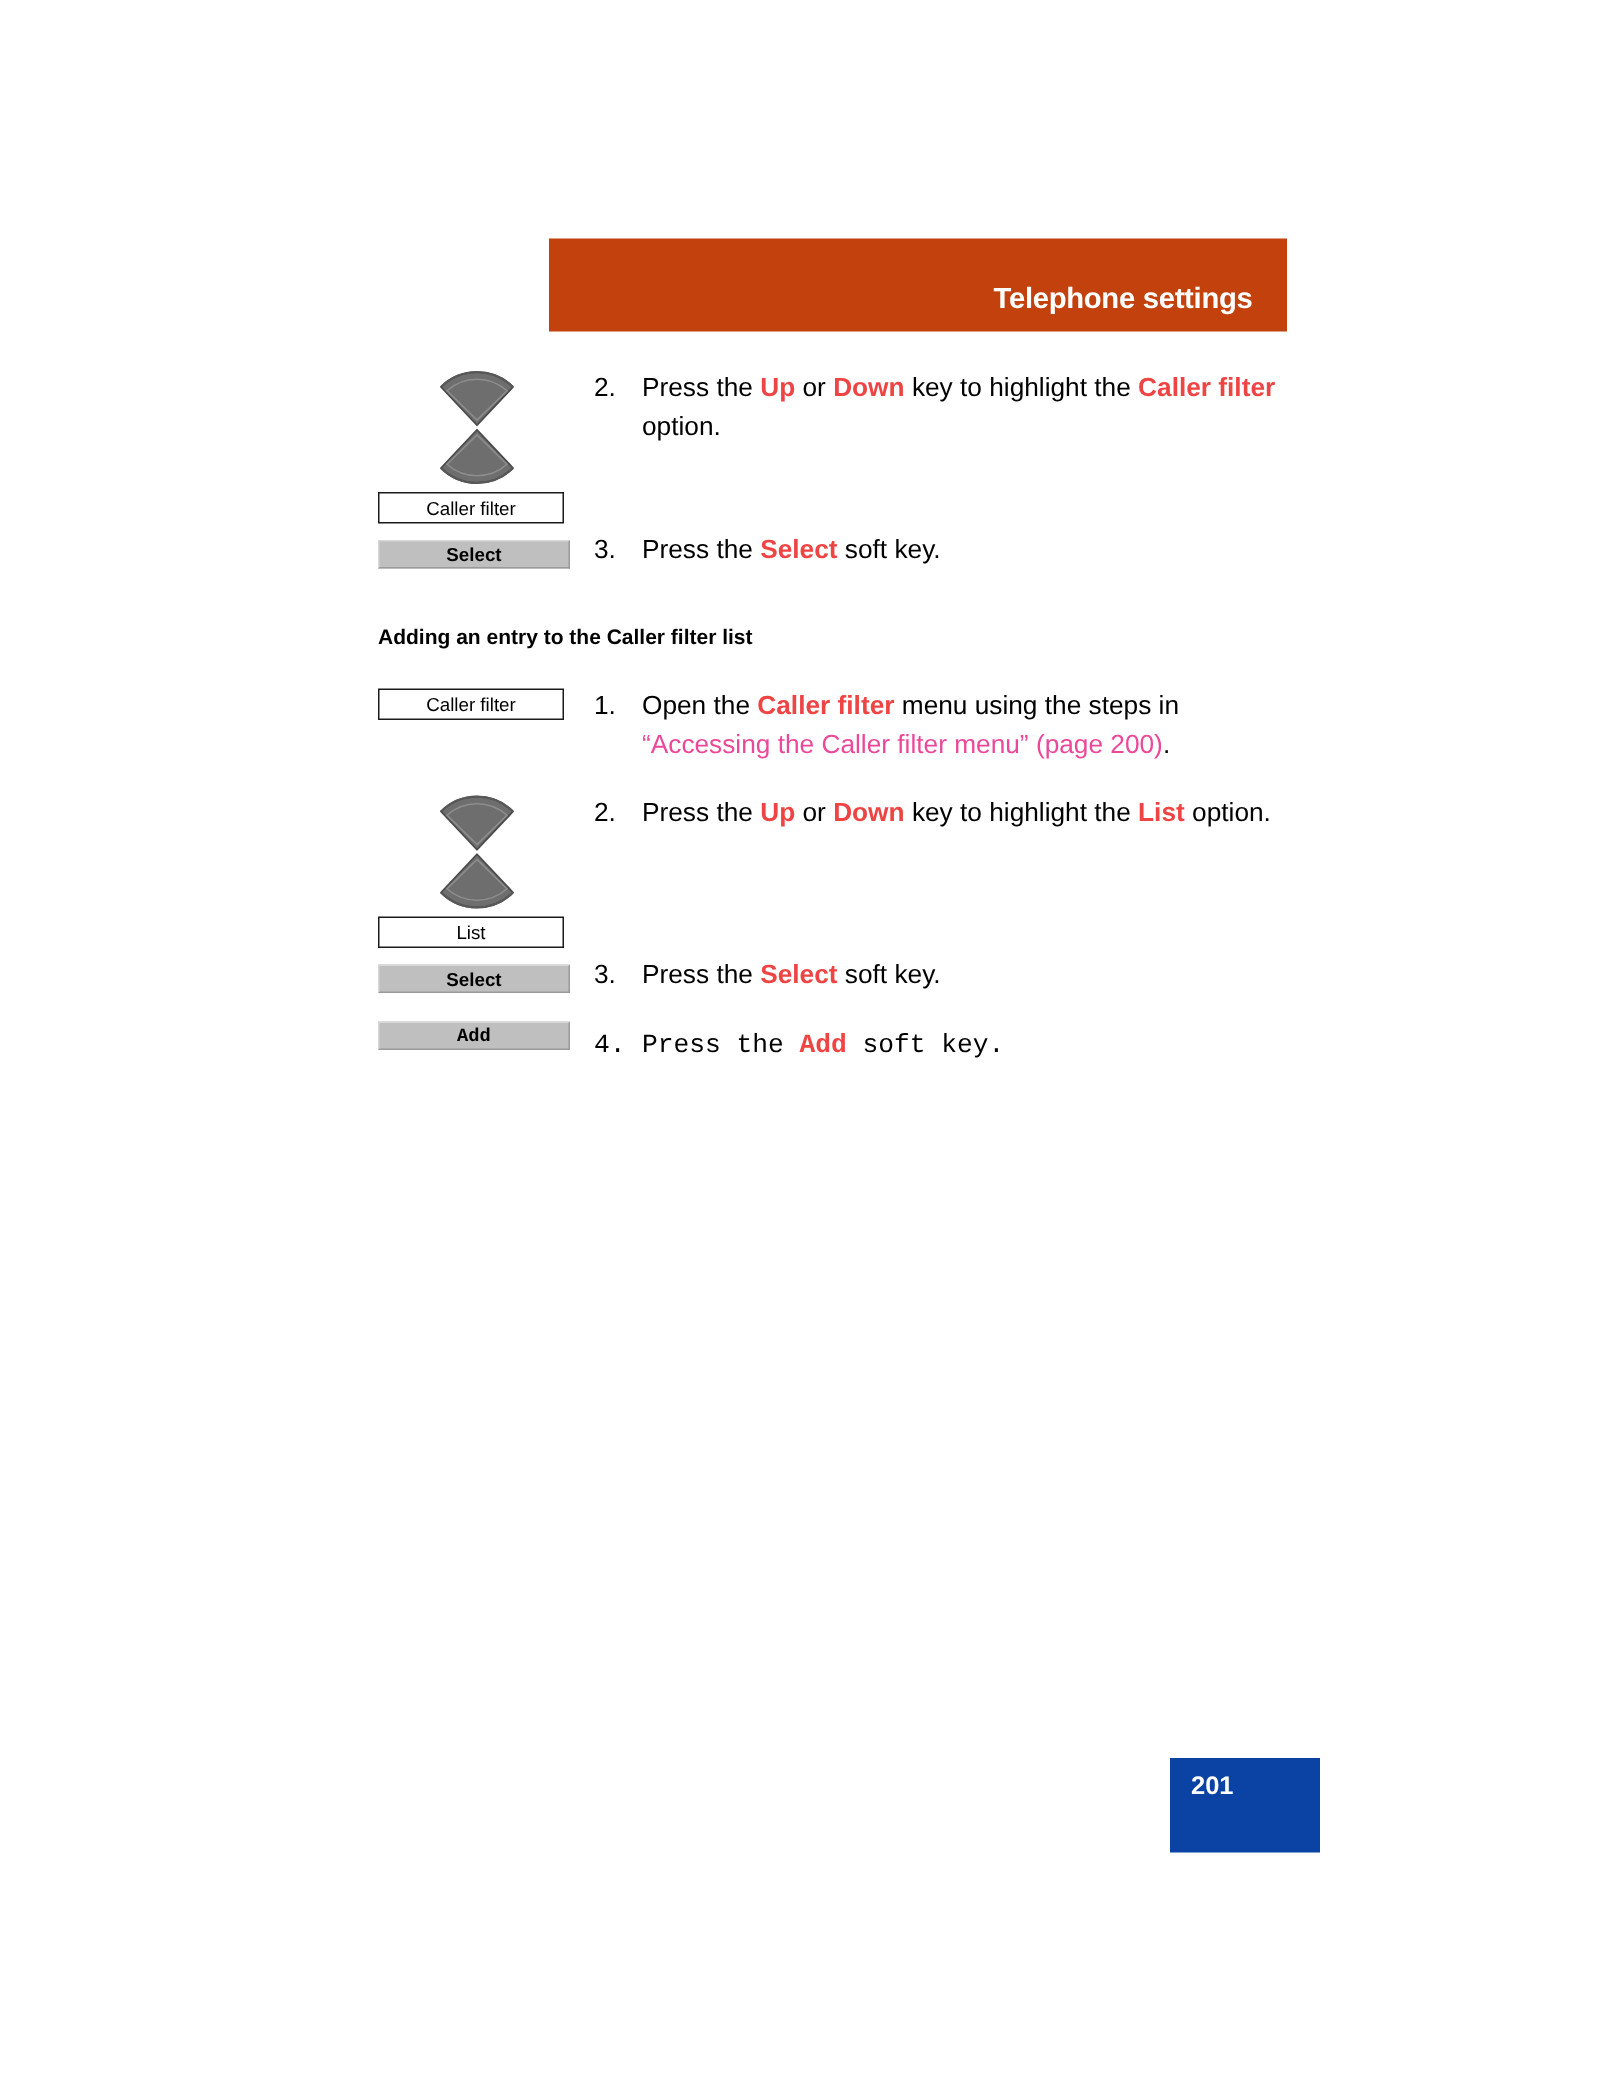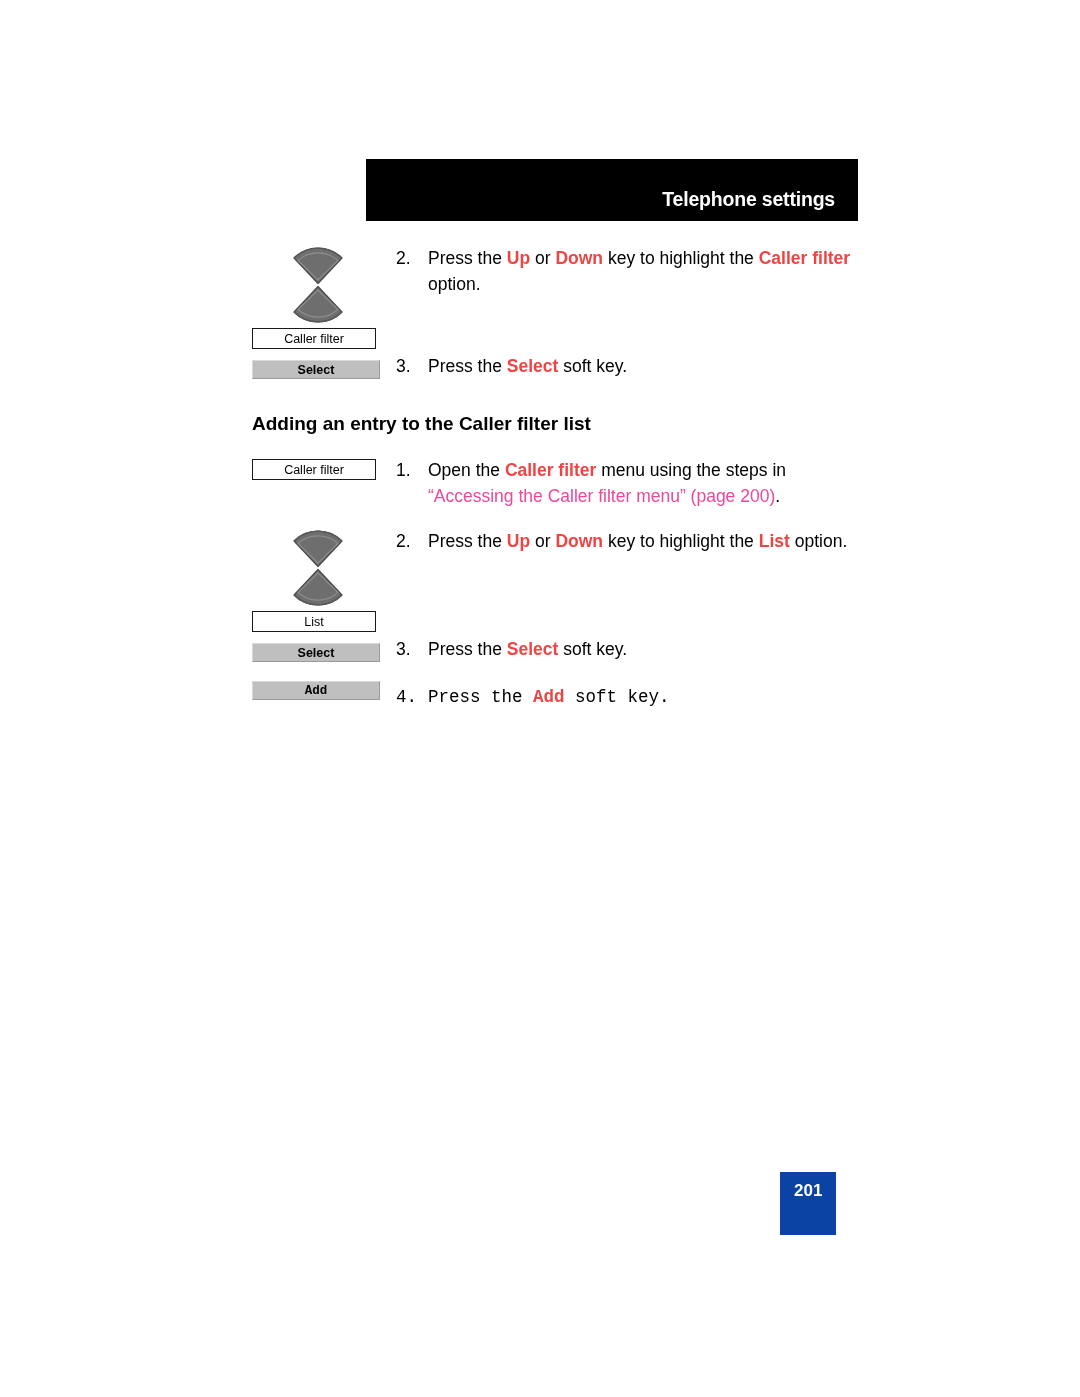--- a/index.html
+++ b/index.html
@@ -21,21 +21,21 @@
     inset: 0;
   }
 
   
   .header-bar {
     position: absolute;
     left: 366px;
     top: 159px;
     width: 492px;
     height: 62px;
-    background: #000000;
+    background: #c2410c;
     display: flex;
     align-items: flex-end;
     justify-content: flex-end;
     box-sizing: border-box;
     padding: 0 23px 10px 0;
   }
   .header-title {
     color: #ffffff;
     font-size: 19.5px;
     font-weight: bold;
@@ -126,37 +126,37 @@
   
   .navkey-icon {
     width: 68px;
     height: 78px;
     display: block;
     margin-left: 32px;
   }
 
   
   .sec-heading {
-    font-size: 19px;
+    font-size: 14px;
     font-weight: bold;
     color: #000000;
     line-height: 24px;
   }
   .sec-intro {
     font-size: 17.5px;
     color: #000000;
     line-height: 25.5px;
   }
 
   
   .folio {
     position: absolute;
     left: 780px;
     top: 1172px;
-    width: 56px;
+    width: 100px;
     height: 63px;
     background: #0a43a3;
     color: #ffffff;
     font-size: 17px;
     font-weight: bold;
     box-sizing: border-box;
     padding: 9px 0 0 14px;
   }
 </style>
 </head>

